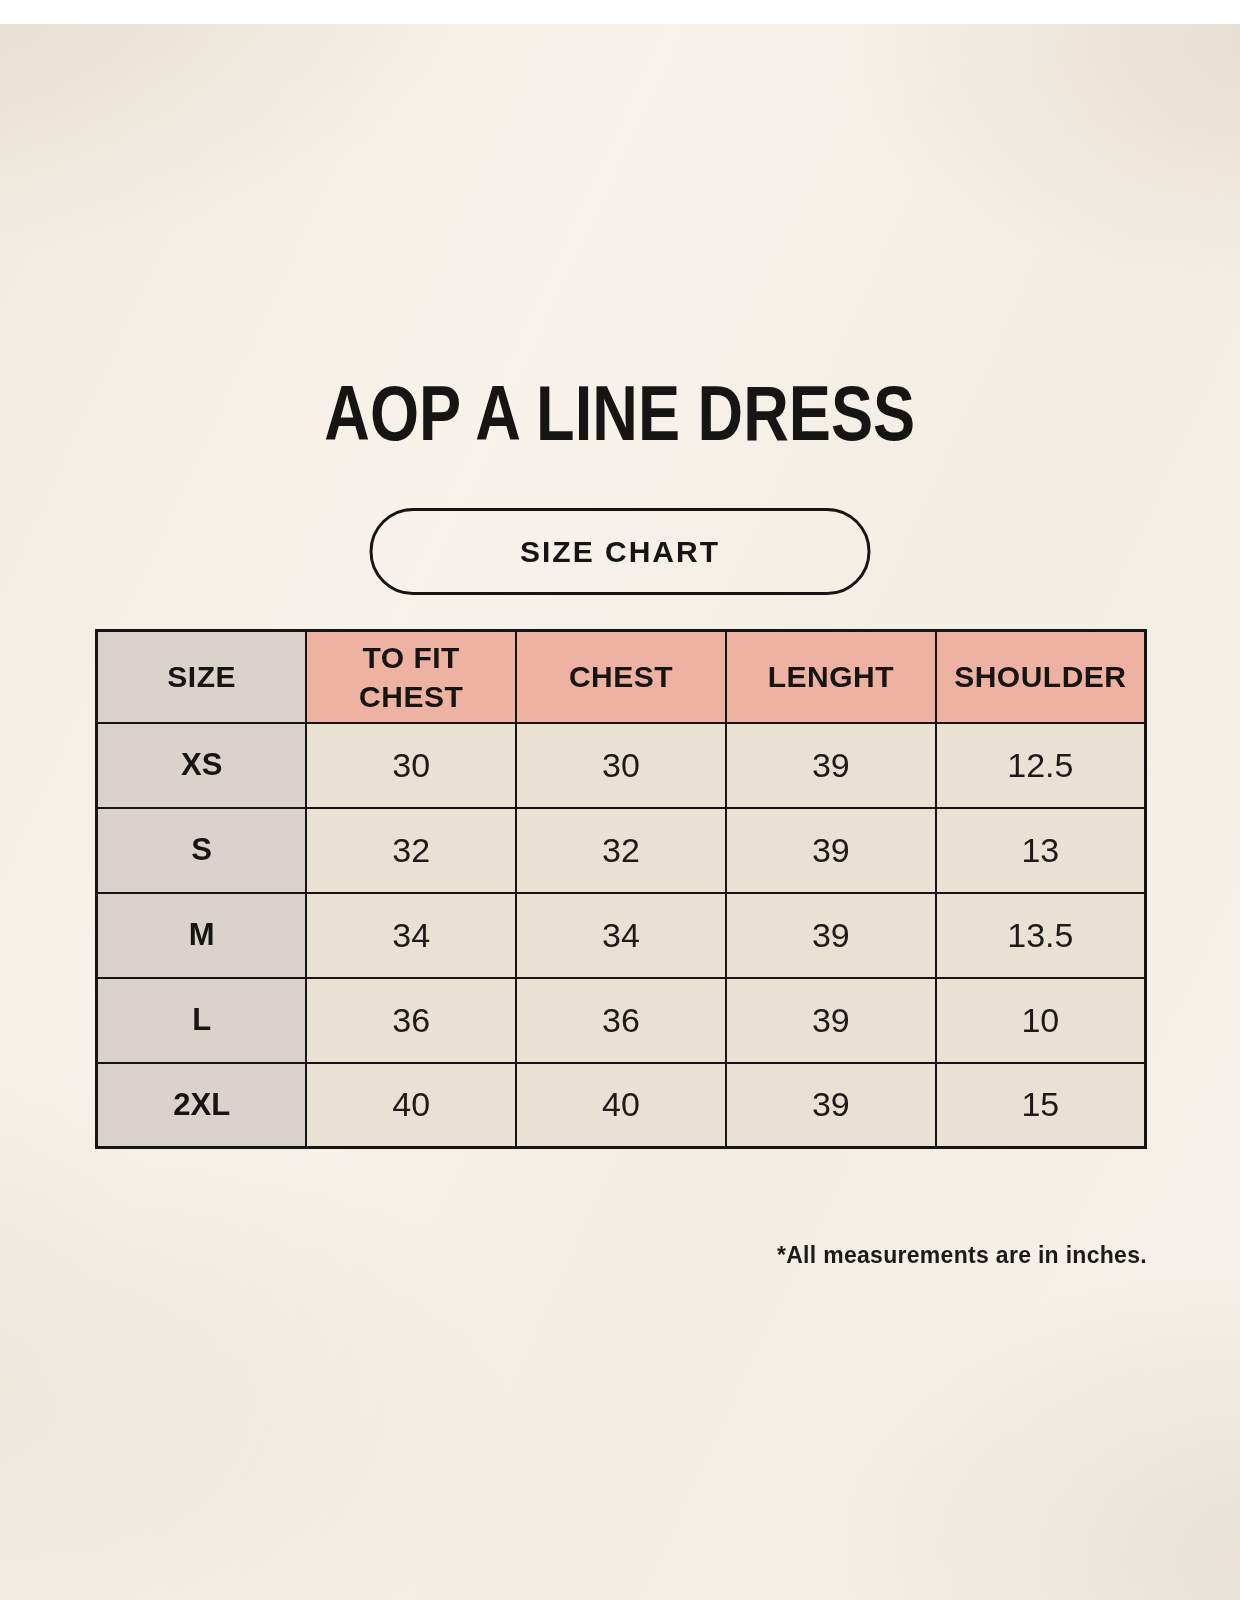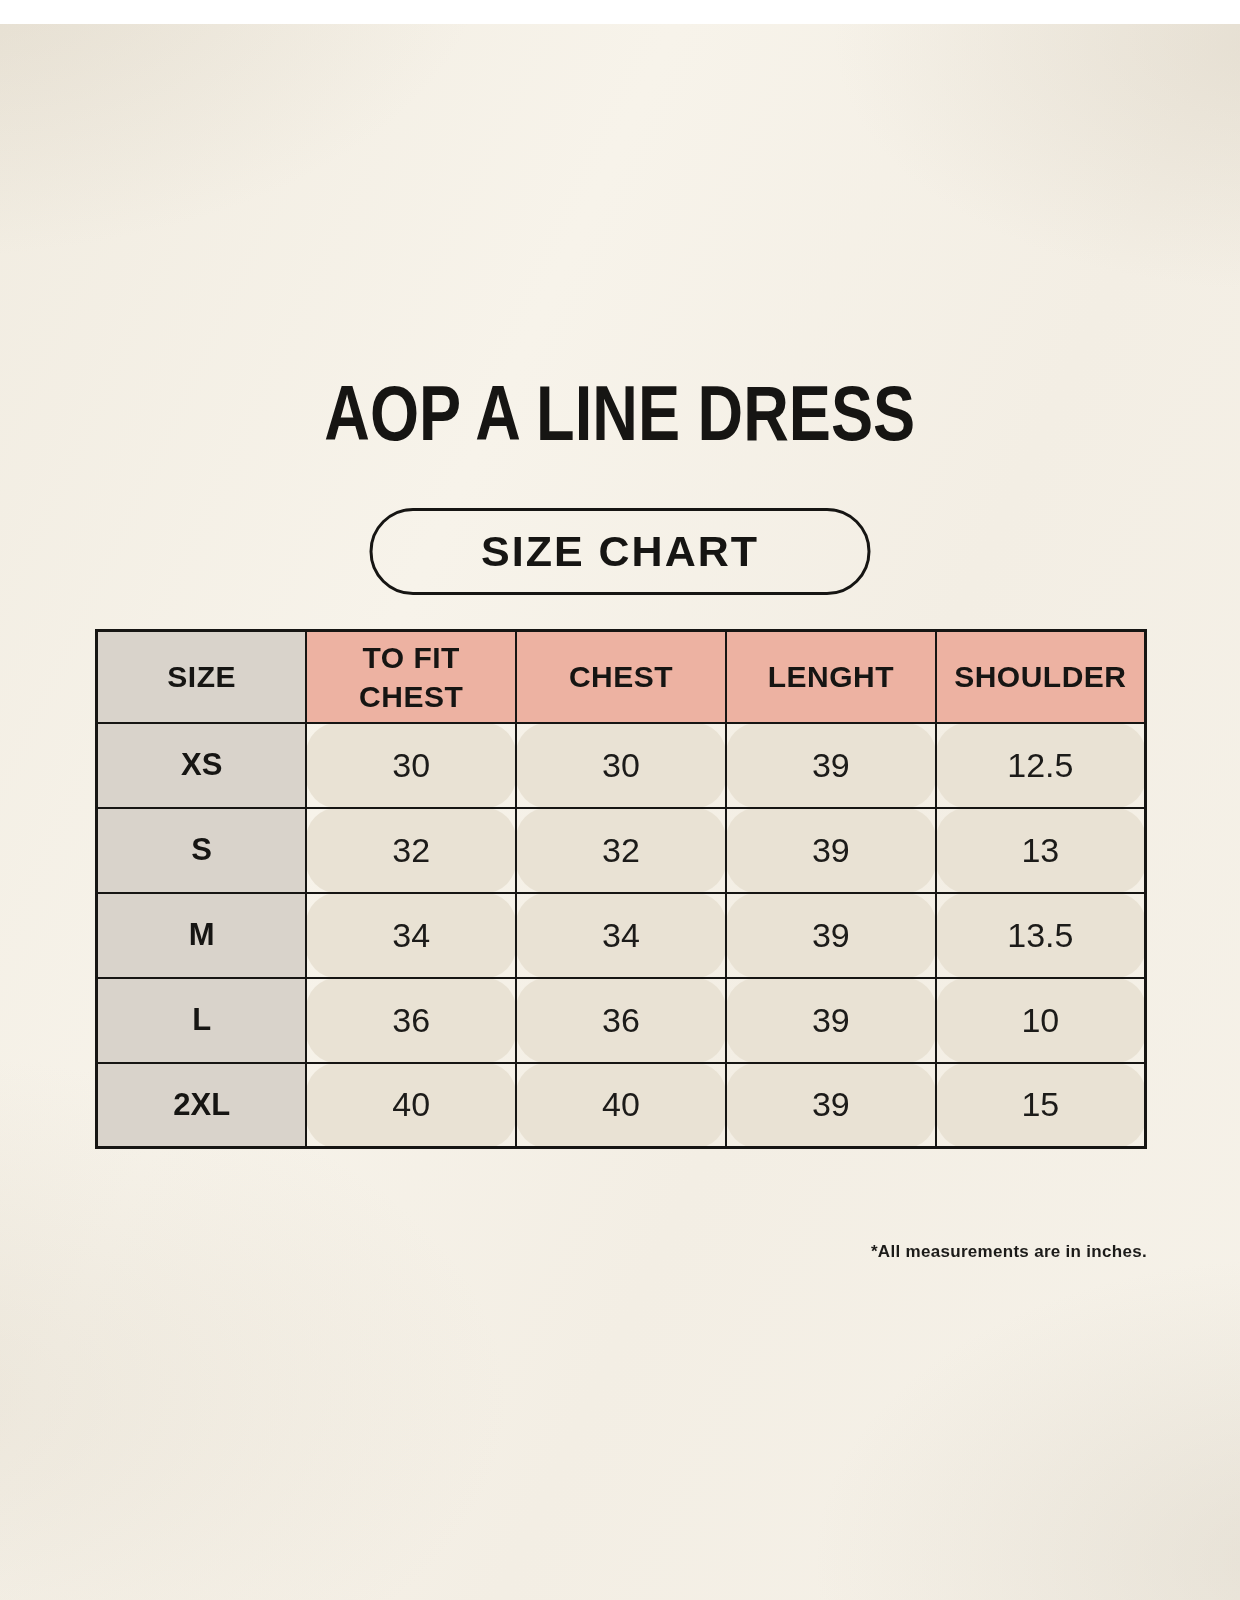--- a/index.html
+++ b/index.html
@@ -47,21 +47,21 @@
     height: 87px;
     box-sizing: border-box;
     border: 3px solid #161513;
     border-radius: 46px;
     display: flex;
     align-items: center;
     justify-content: center;
     background: transparent;
   }
   .badge-label {
-    font-size: 43px;
+    font-size: 30px;
     font-weight: 700;
     letter-spacing: 2px;
     color: #161513;
   }
 
   table.size-table {
     position: absolute;
     left: 95px;
     top: 605px;
     width: 1052px;
@@ -96,30 +96,29 @@
     background: #d9d3cb;
     font-size: 31px;
     font-weight: 700;
     color: #161513;
   }
   .size-table tbody td {
     background: #e9e2d4;
     font-size: 34px;
     font-weight: 400;
     color: #1c1b19;
-    border-radius: 31px;
   }
 
   .footnote {
     position: absolute;
     left: 95px;
     top: 1218px;
     width: 1052px;
     text-align: right;
-    font-size: 17px;
+    font-size: 23px;
     font-weight: 700;
     letter-spacing: 0.3px;
     color: #1c1b19;
   }
 </style>
 </head>
 <body>
 
 <div class="canvas">
 

